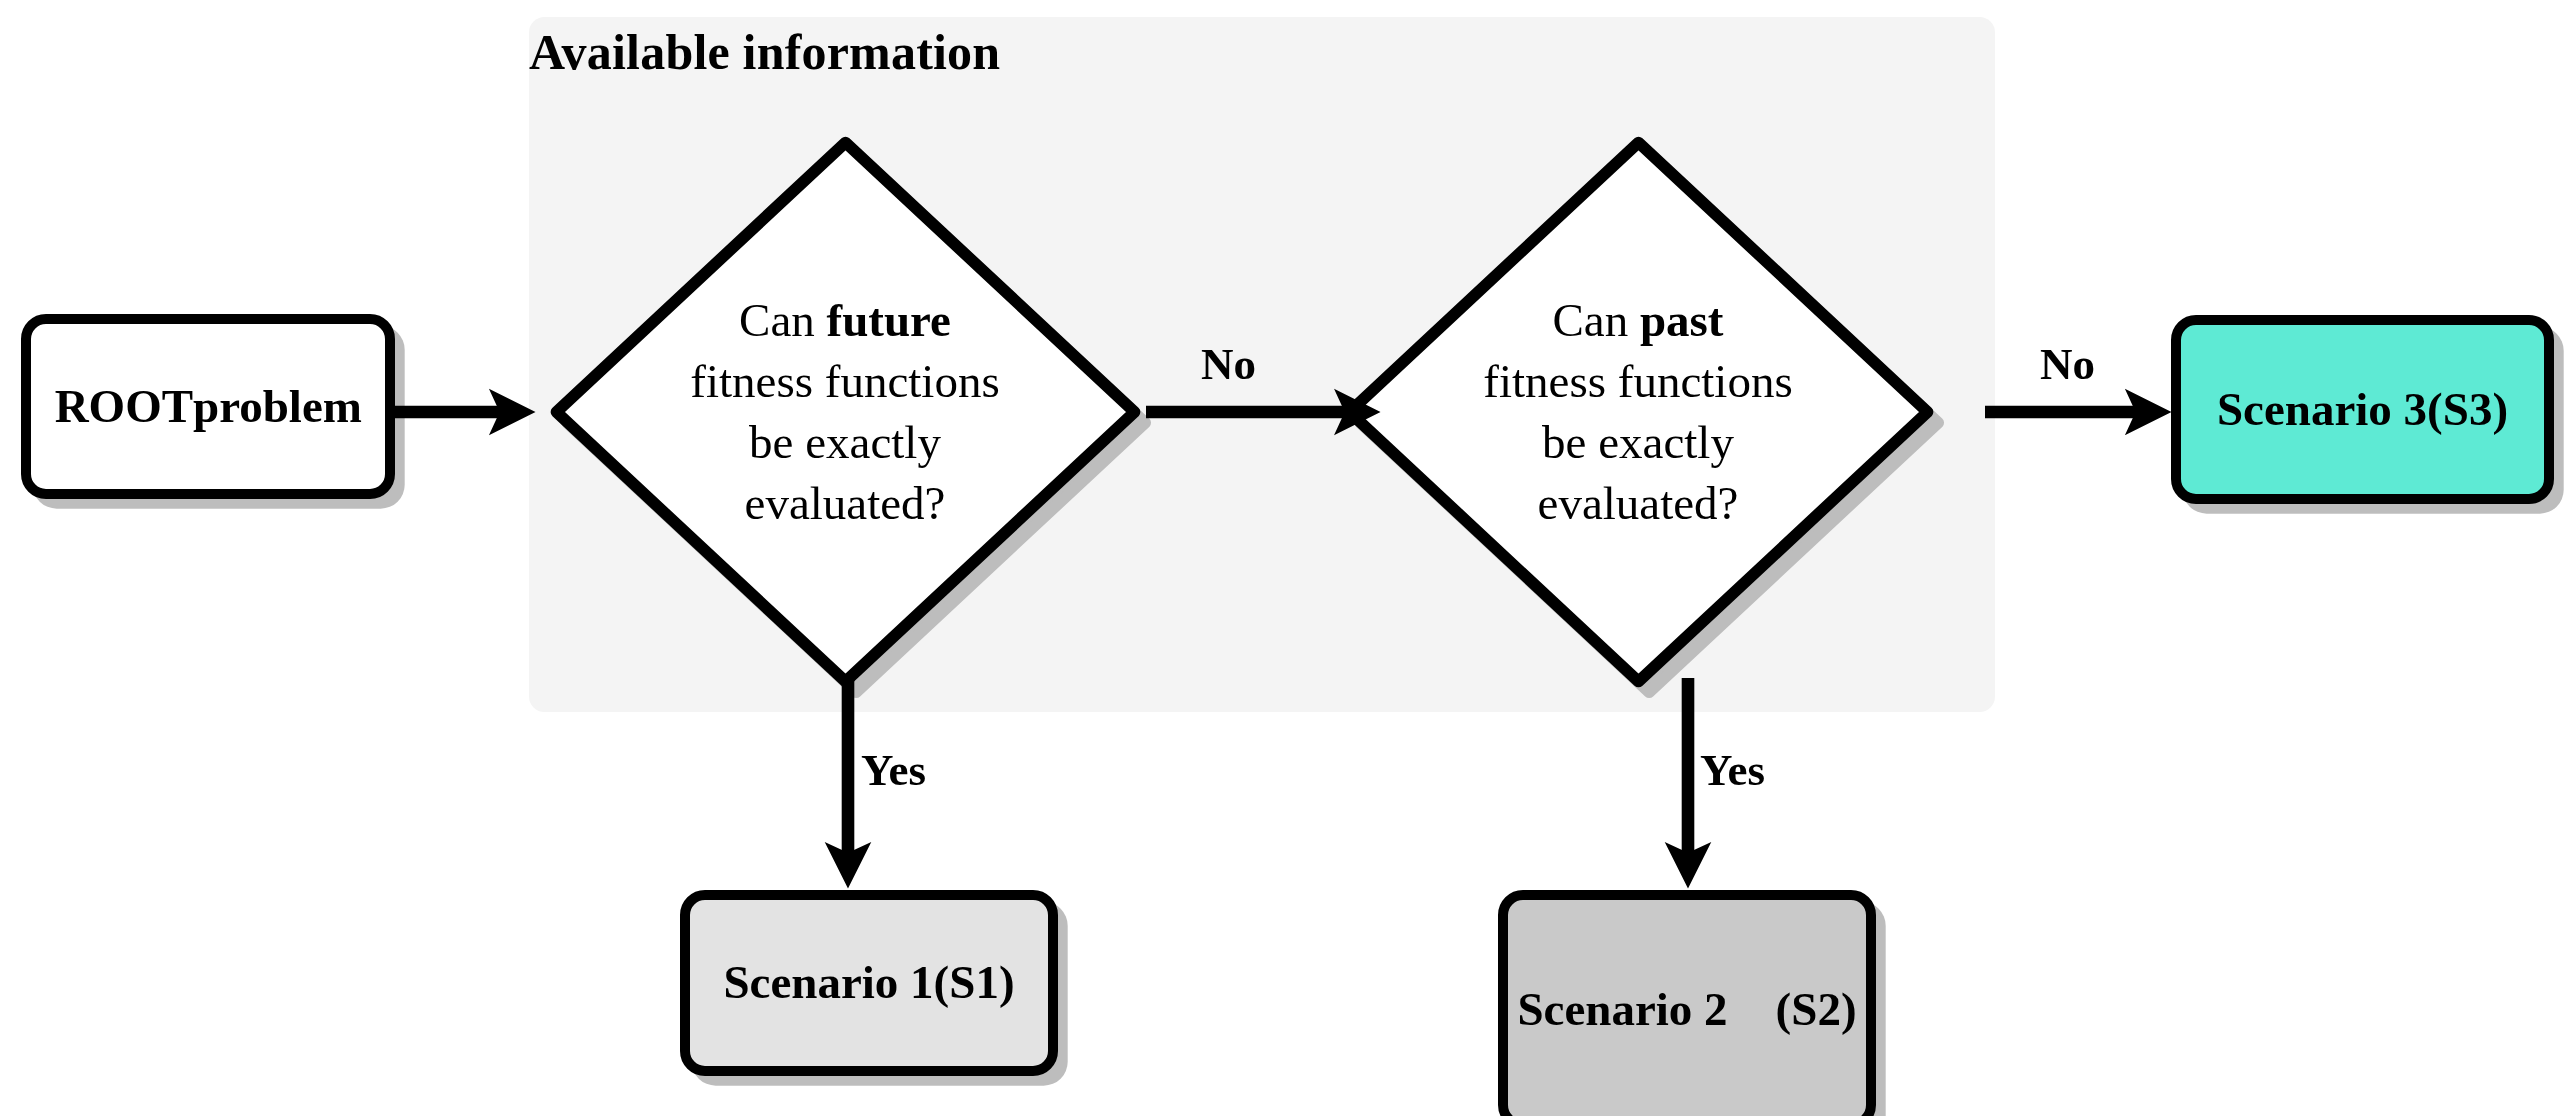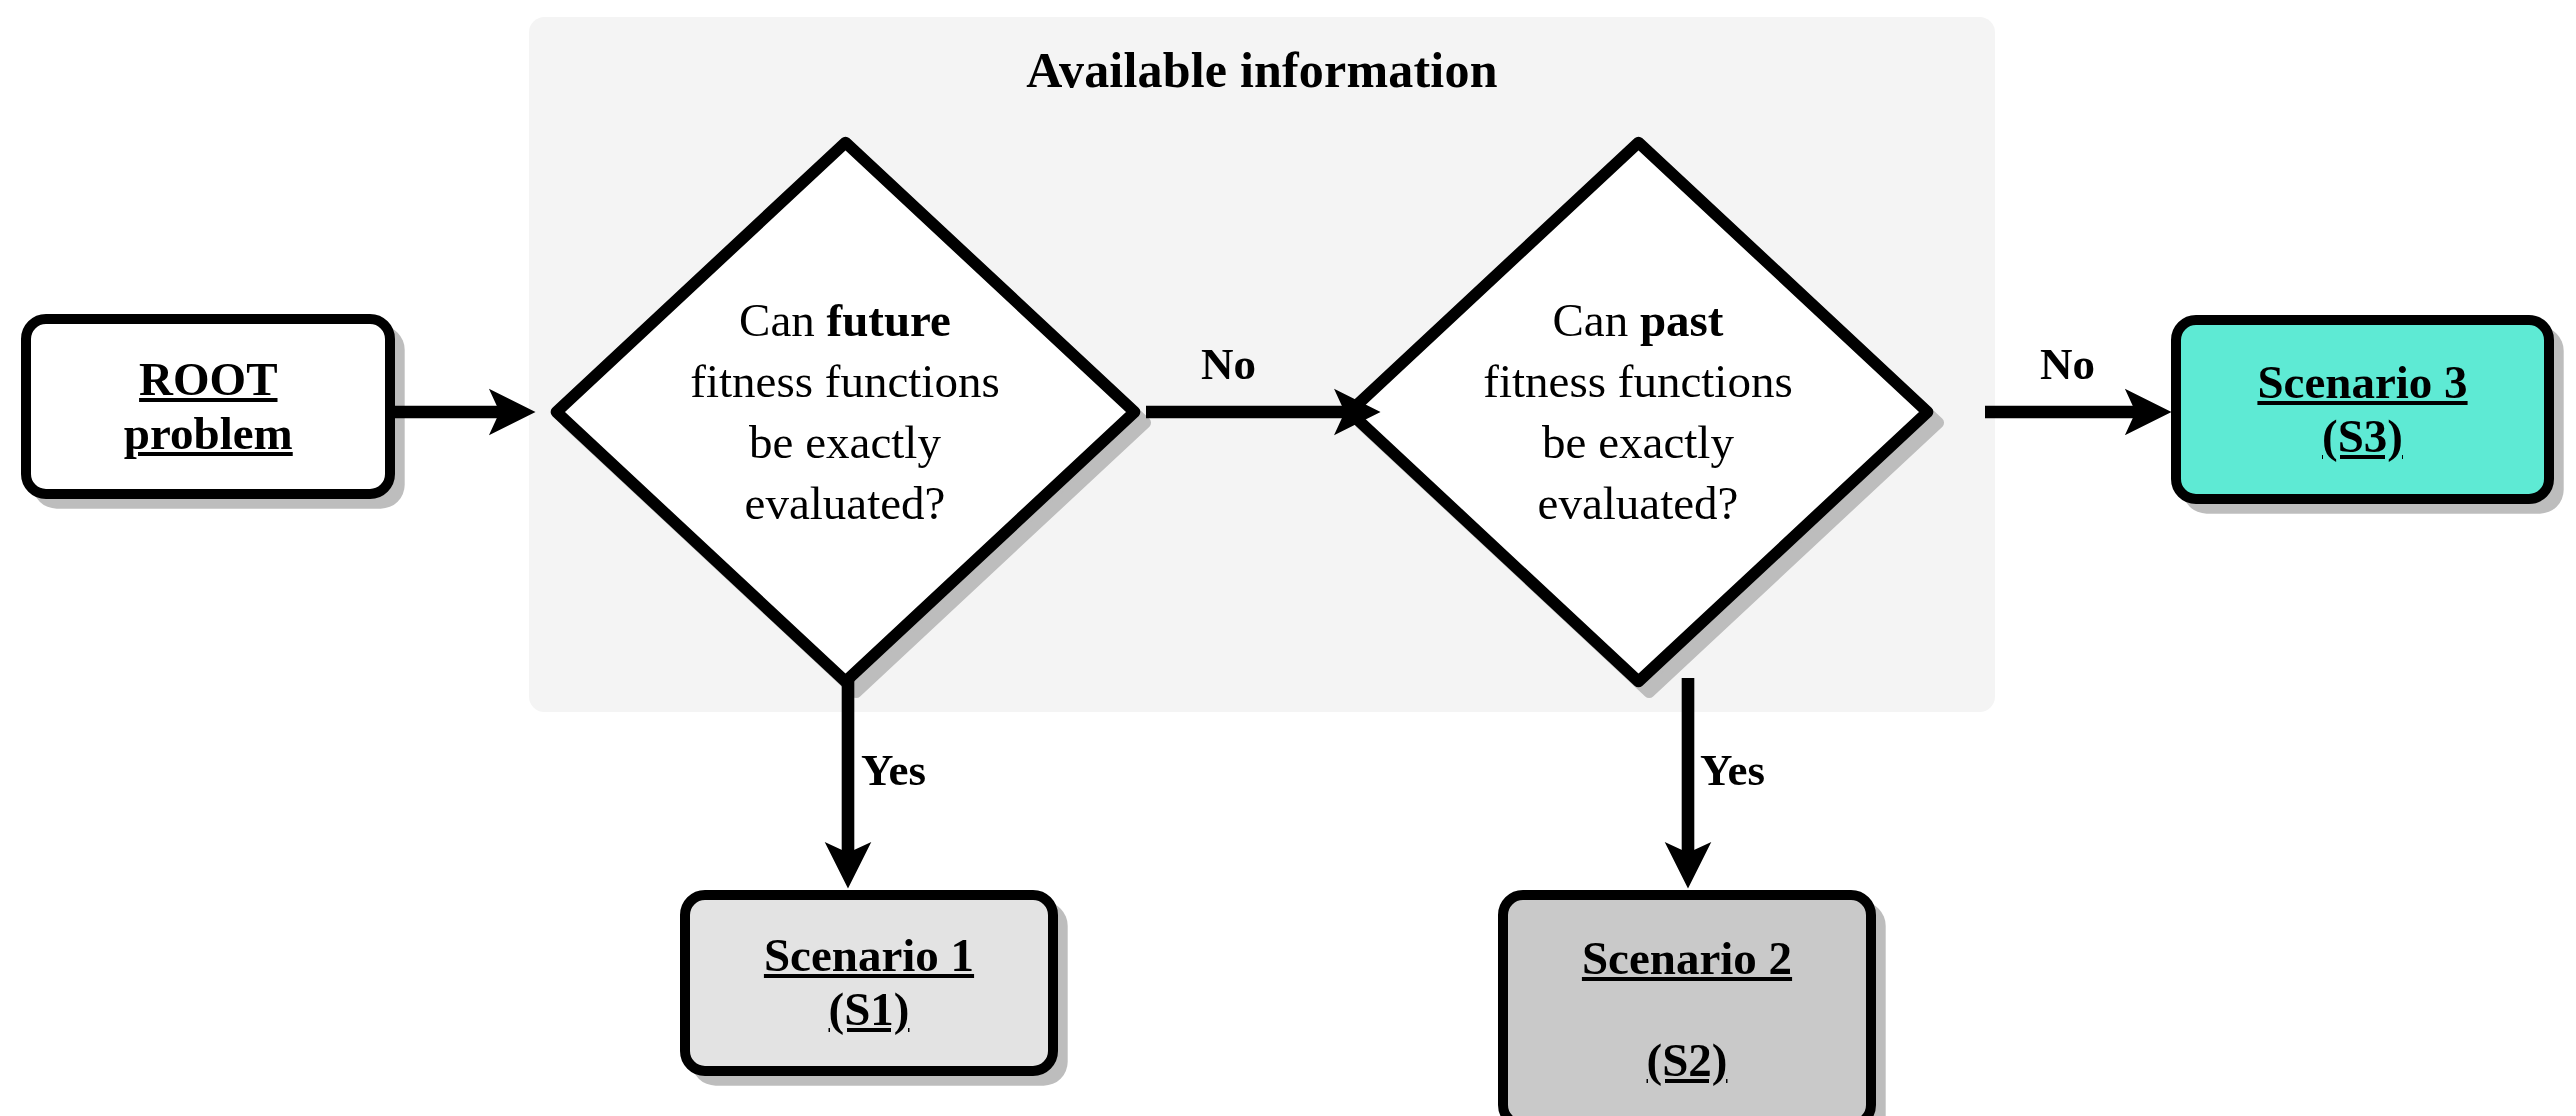--- a/index.html
+++ b/index.html
@@ -22,45 +22,43 @@
     left: 529px;
     top: 17.4px;
     width: 1466px;
     height: 695px;
     background: #f4f4f4;
     border-radius: 15.5px;
   }
   .panel-title {
     position: absolute;
     left: 529px;
-    top: 41px;
+    top: 23px;
     width: 1466px;
-    text-align: center;
     font-size: 50px;
     font-weight: bold;
     color: #000000;
     letter-spacing: 0.2px;
   }
 
   
   .box {
     position: absolute;
     box-sizing: border-box;
     border: 10.7px solid #000000;
     border-radius: 25px;
     display: flex;
-    flex-direction: column;
+    flex-direction: row;
     align-items: center;
     justify-content: center;
     text-align: center;
     color: #000000;
     font-weight: bold;
     line-height: 1.14;
     box-shadow: 10.7px 10.7px 0 -1px rgba(0,0,0,0.26);
-    text-decoration: underline;
   }
   .box .ln { display: block; }
 
   #root-box {
     left: 21.3px;
     top: 314px;
     width: 374px;
     height: 185px;
     background: #ffffff;
     font-size: 47px;

